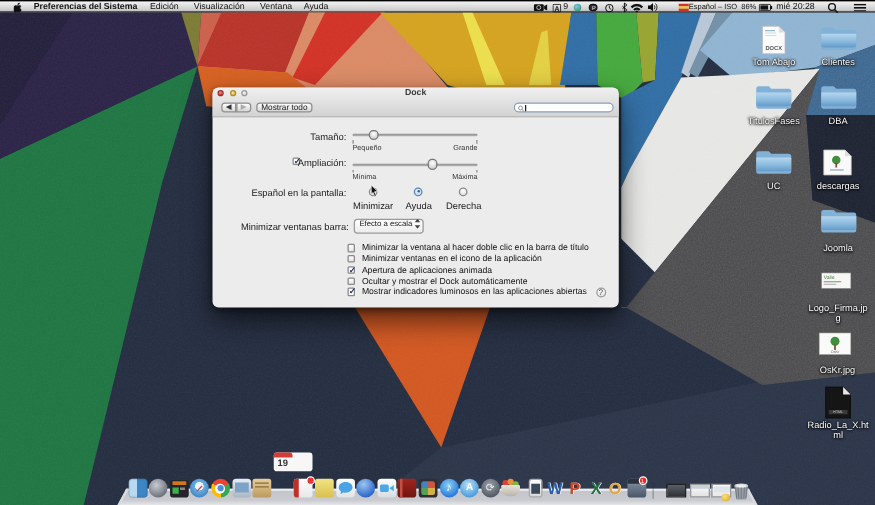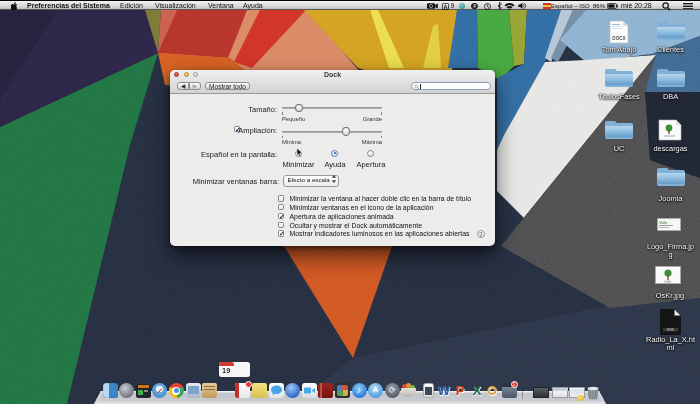--- a/index.html
+++ b/index.html
@@ -194,21 +194,21 @@
   <div class="small" style="left:112px;top:69px;">Mínima</div>
   <div class="small" style="right:113px;top:69px;">Máxima</div>
 
   <div class="lab" style="right:218px;top:79.5px;">Español en la pantalla:</div>
   <div class="radio" style="left:125px;top:79.5px;"></div>
   <div class="radio" style="left:161px;top:79.5px;border:1px solid #5b84b8;background:radial-gradient(circle at 50% 35%,#eef4fb,#bcd4ee);"></div>
   <div style="position:absolute;left:163.6px;top:82.1px;width:2px;height:2px;border-radius:50%;background:#2b63a8;"></div>
   <div class="radio" style="left:197px;top:79.5px;"></div>
   <div class="lab" style="left:108px;top:89.5px;width:41px;text-align:center;">Minimizar</div>
   <div class="lab" style="left:144.5px;top:89.5px;width:41px;text-align:center;">Ayuda</div>
-  <div class="lab" style="left:180.5px;top:89.5px;width:41px;text-align:center;">Apertura</div>
+  <div class="lab" style="left:180.5px;top:89.5px;width:41px;text-align:center;">Derecha</div>
   <svg style="position:absolute;left:125.5px;top:78px;z-index:5" width="7" height="10" viewBox="0 0 7 10">
         <path d="M1 0 L6 5.2 L3.6 5.4 L5 8.6 L3.8 9.2 L2.4 5.9 L1 7.3 Z" fill="#111" stroke="#fff" stroke-width="0.5"></path>
       </svg>
 
   <div class="lab" style="right:216px;top:107px;">Minimizar ventanas barra:</div>
   <div style="position:absolute;left:113px;top:104.5px;width:56px;height:12px;background:linear-gradient(#fff,#ececec);border:1px solid #999;border-radius:3px;box-sizing:border-box;">
     <div style="position:absolute;left:3.5px;top:0.4px;font-size:6.2px;color:#111;white-space:nowrap;">Efecto a escala</div>
     <svg style="position:absolute;right:1.5px;top:-0.5px" width="6" height="8" viewBox="0 0 6 8">
           <path d="M3 0 L5.2 2.8 H0.8 Z" fill="#444"></path>
           <path d="M3 8 L5.2 5.2 H0.8 Z" fill="#444"></path>

